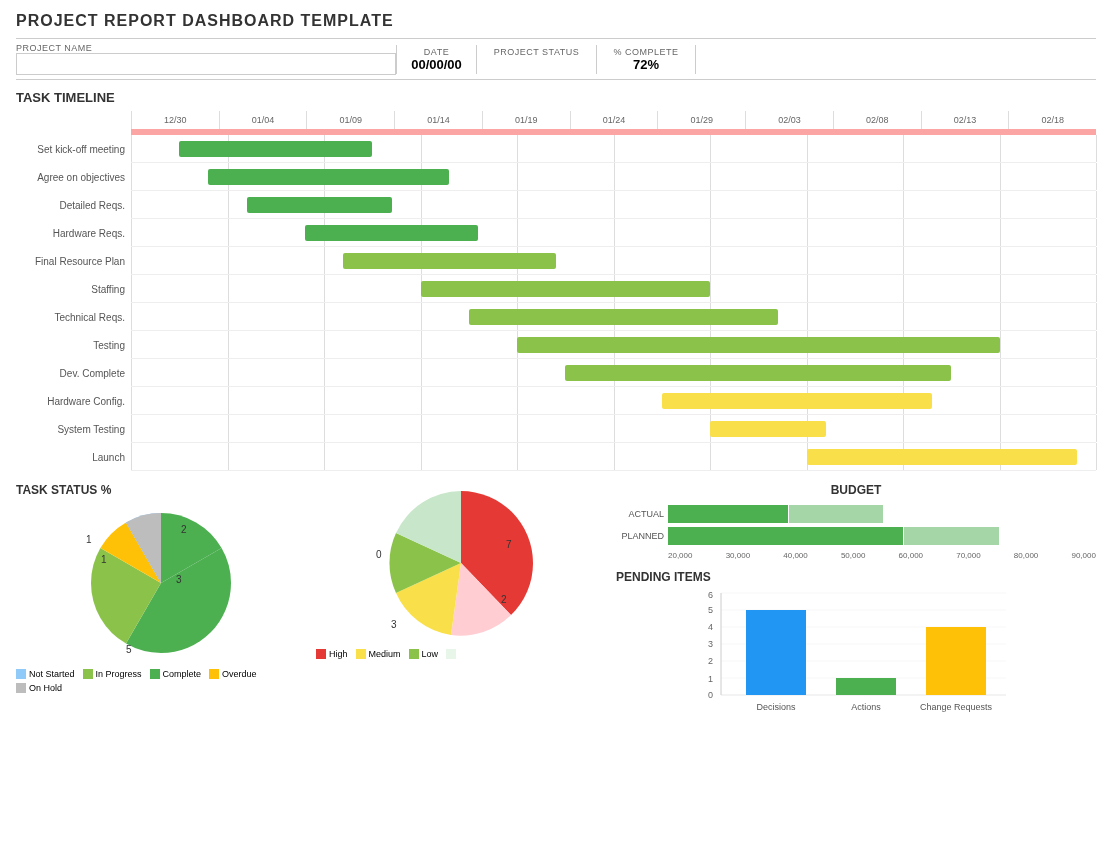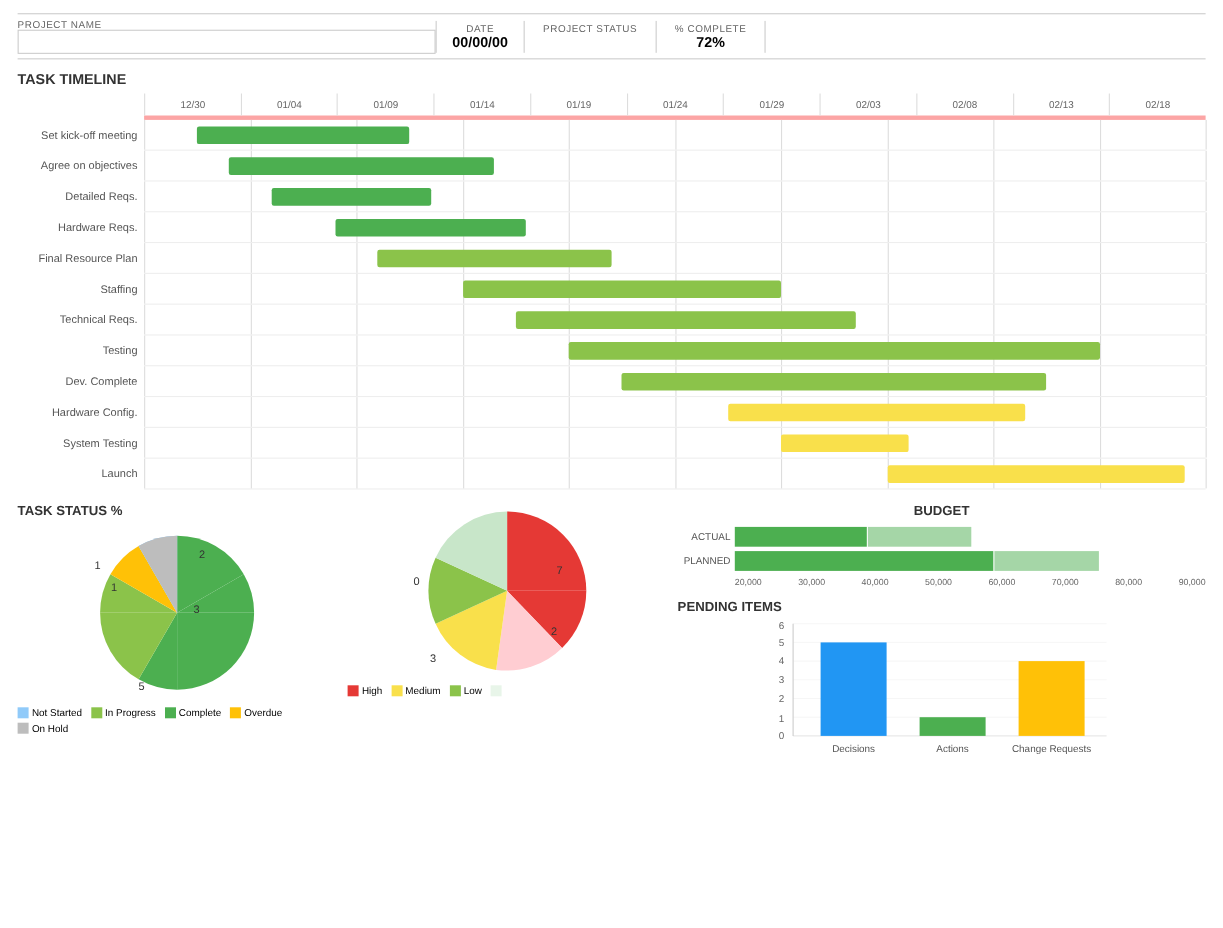--- a/index.html
+++ b/index.html
@@ -23,21 +23,21 @@
     .section-title { font-size: 13px; font-weight: bold; color: #333; margin-bottom: 6px; }
     
     
     .gantt-section { margin-bottom: 12px; }
     .gantt-container { display: flex; }
     .gantt-labels { width: 115px; flex-shrink: 0; }
     .gantt-label-spacer { height: 24px; }
     .gantt-row-label { height: 28px; display: flex; align-items: center; font-size: 10px; color: #555; justify-content: flex-end; padding-right: 6px; }
     
     .gantt-chart { flex: 1; position: relative; }
-    .gantt-header { display: flex; height: 24px; border-bottom: 4px solid #fca5a5; }
+    .gantt-header { display: flex; height: 24px; border-bottom: 6px solid #fca5a5; }
     .gantt-header-tick { flex: 1; text-align: center; font-size: 9px; color: #666; border-left: 1px solid #ddd; display: flex; align-items: center; justify-content: center; }
     
     .gantt-rows { position: relative; }
     .gantt-row { height: 28px; position: relative; border-bottom: 1px solid #eee; }
     .gantt-vline { position: absolute; top: 0; bottom: 0; width: 1px; background: #ddd; }
     .gantt-bar { position: absolute; top: 6px; height: 16px; border-radius: 2px; }
     
     
     .bottom-row { display: flex; gap: 10px; margin-top: 4px; }
     
@@ -48,20 +48,21 @@
     .legend-item { display: flex; align-items: center; gap: 3px; }
     .legend-dot { width: 10px; height: 10px; flex-shrink: 0; }
     .budget-title { font-size: 12px; font-weight: bold; text-align: center; margin-bottom: 6px; color: #333; }
     .pending-title { font-size: 12px; font-weight: bold; text-align: left; margin-bottom: 4px; color: #333; }
   </style>
 </head>
 <body>
 
 <div class="page">
 
+  <h1 class="main-title">PROJECT REPORT DASHBOARD TEMPLATE</h1>
 
   <div class="project-header">
     <div style="width:380px;">
       <div class="project-name-label">PROJECT NAME</div>
       <div style="height:22px;border:1px solid #ccc;background:#fff;"></div>
     </div>
     <div class="project-meta">
       <div class="meta-item meta-date">
         <div class="meta-label">DATE</div>
         <div class="meta-value">00/00/00</div>

